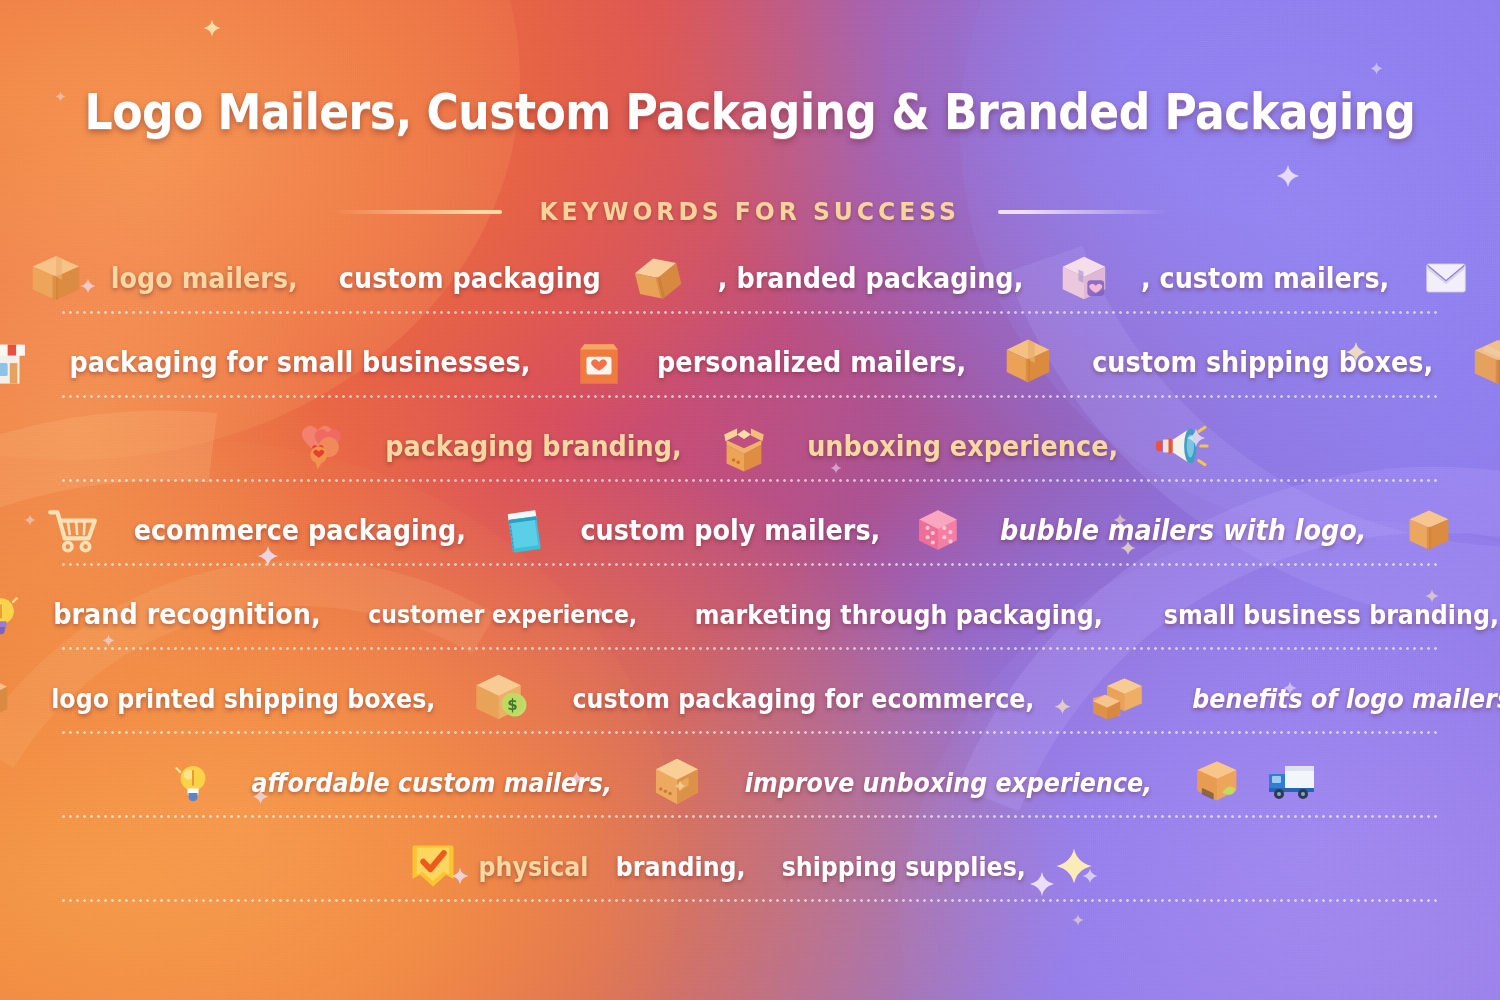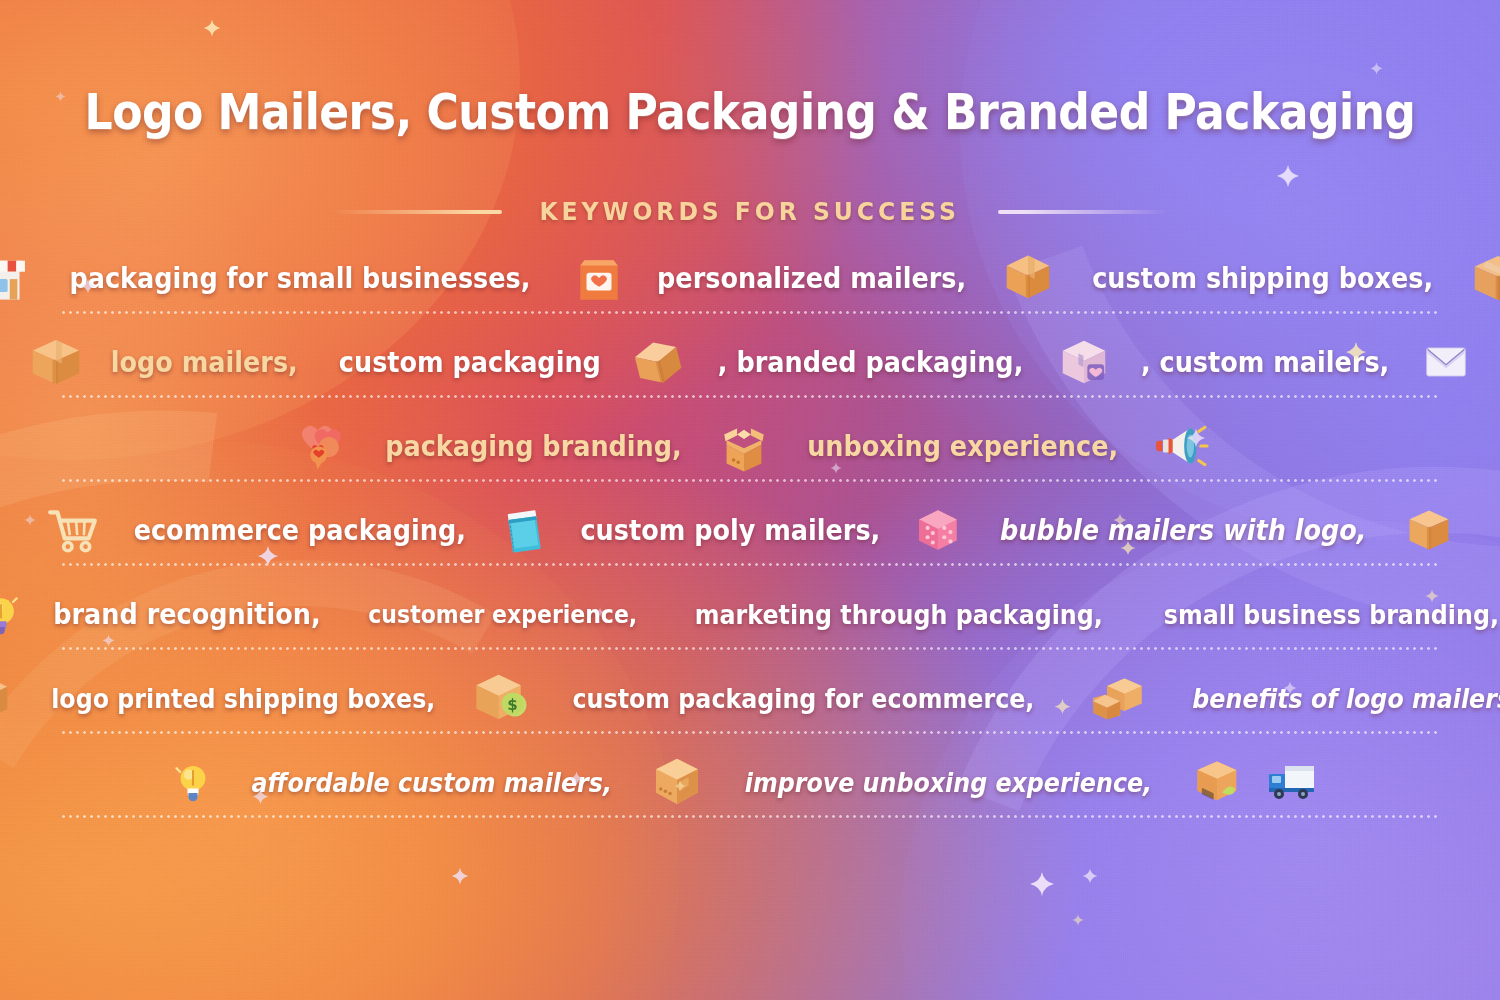--- a/index.html
+++ b/index.html
@@ -157,20 +157,64 @@
 <div id="content">
   <div class="title">Logo Mailers, Custom Packaging &amp; Branded Packaging</div>
 
   <div class="subwrap">
     <div class="subline l"></div>
     <div class="subtitle">KEYWORDS FOR SUCCESS</div>
     <div class="subline r"></div>
   </div>
 
   <div class="rows" id="rows">
+      <div class="row" id="row-1">
+        <span style="display: flex; align-items: center;">
+          <svg class="ic" width="62" height="58" viewBox="0 0 100 100">
+            <polygon points="50,12 90,30 50,48 10,30" fill="#F7C389"></polygon>
+            <polygon points="10,30 50,48 50,88 10,70" fill="#ECA55B"></polygon>
+            <polygon points="90,30 50,48 50,88 90,70" fill="#DC8C40"></polygon>
+            <rect x="44" y="46" width="9" height="41" fill="#CD7B32" opacity=".5"></rect>
+            <polygon points="50,12 60,17 60,53 50,48" fill="#E9B072" opacity=".7"></polygon>
+          </svg>
+        </span>
+        <span class="kw s28 gold">logo mailers,</span>
+        <span class="kw s28">custom packaging</span>
+        <span style="display: flex; align-items: center;">
+          <svg class="ic" width="56" height="56" viewBox="0 0 100 100">
+            <g transform="rotate(-14 50 50)">
+              <polygon points="50,14 88,32 50,50 12,32" fill="#F9CE9C"></polygon>
+              <polygon points="12,32 50,50 50,88 12,70" fill="#E9A158"></polygon>
+              <polygon points="88,32 50,50 50,88 88,70" fill="#D78A3F"></polygon>
+              <polygon points="28,23 66,41 60,52 22,34" fill="#E0reddd" opacity="0"></polygon>
+              <rect x="46" y="48" width="8" height="40" fill="#C87630" opacity=".5"></rect>
+            </g>
+          </svg>
+        </span>
+        <span class="kw s28">, branded packaging,</span>
+        <span style="display: flex; align-items: center;">
+          <svg class="ic" width="58" height="56" viewBox="0 0 100 100">
+            <polygon points="50,12 88,30 50,48 12,30" fill="#F6DDEA"></polygon>
+            <polygon points="12,30 50,48 50,88 12,70" fill="#EBC8DE"></polygon>
+            <polygon points="88,30 50,48 50,88 88,70" fill="#E0B7D4"></polygon>
+            <rect x="40" y="16" width="9" height="20" fill="#B79BD0" opacity=".75" transform="skewY(25)"></rect>
+            <rect x="56" y="54" width="30" height="28" rx="6" fill="#7F5FC0" opacity=".85"></rect>
+            <path d="M71,64 q-6,-7 -11,-1 q-4,5 11,14 q15,-9 11,-14 q-5,-6 -11,1z" fill="#F4B9D6"></path>
+          </svg>
+        </span>
+        <span class="kw s28">, custom mailers,</span>
+        <span style="display: flex; align-items: center;">
+          <svg class="ic" width="58" height="44" viewBox="0 0 100 100">
+            <rect x="6" y="18" width="88" height="64" rx="5" fill="#F2EFFB" stroke="#C9C2E8" stroke-width="2"></rect>
+            <polygon points="8,21 50,56 92,21 92,30 50,64 8,30" fill="#D9D2F2"></polygon>
+            <polyline points="8,21 50,56 92,21" fill="none" stroke="#8E84C8" stroke-width="3"></polyline>
+          </svg>
+        </span>
+        <div class="dots"></div>
+      </div>
       <div class="row" id="row-2">
         <span style="display: flex; align-items: center;">
           <svg class="ic" width="56" height="54" viewBox="0 0 100 100">
             <rect x="12" y="36" width="76" height="54" fill="#F3EFEA"></rect>
             <path d="M8,18 h84 l6,20 H2z" fill="#F7F2EC"></path>
             <g>
               <rect x="2" y="18" width="16" height="20" fill="#E8503F"></rect>
               <rect x="18" y="18" width="16" height="20" fill="#FBF7F2"></rect>
               <rect x="34" y="18" width="16" height="20" fill="#E8503F"></rect>
               <rect x="50" y="18" width="16" height="20" fill="#FBF7F2"></rect>
@@ -206,64 +250,20 @@
           <svg class="ic" width="62" height="58" viewBox="0 0 100 100">
             <polygon points="50,12 90,30 50,48 10,30" fill="#F3BE87"></polygon>
             <polygon points="10,30 50,48 50,88 10,70" fill="#E6A15E"></polygon>
             <polygon points="90,30 50,48 50,88 90,70" fill="#D68A41"></polygon>
             <polygon points="30,21 70,39 64,48 24,30" fill="#EFCBA4" opacity=".85"></polygon>
             <rect x="46" y="46" width="8" height="41" fill="#C97A33" opacity=".5"></rect>
           </svg>
         </span>
         <div class="dots"></div>
       </div>
-      <div class="row" id="row-1">
-        <span style="display: flex; align-items: center;">
-          <svg class="ic" width="62" height="58" viewBox="0 0 100 100">
-            <polygon points="50,12 90,30 50,48 10,30" fill="#F7C389"></polygon>
-            <polygon points="10,30 50,48 50,88 10,70" fill="#ECA55B"></polygon>
-            <polygon points="90,30 50,48 50,88 90,70" fill="#DC8C40"></polygon>
-            <rect x="44" y="46" width="9" height="41" fill="#CD7B32" opacity=".5"></rect>
-            <polygon points="50,12 60,17 60,53 50,48" fill="#E9B072" opacity=".7"></polygon>
-          </svg>
-        </span>
-        <span class="kw s28 gold">logo mailers,</span>
-        <span class="kw s28">custom packaging</span>
-        <span style="display: flex; align-items: center;">
-          <svg class="ic" width="56" height="56" viewBox="0 0 100 100">
-            <g transform="rotate(-14 50 50)">
-              <polygon points="50,14 88,32 50,50 12,32" fill="#F9CE9C"></polygon>
-              <polygon points="12,32 50,50 50,88 12,70" fill="#E9A158"></polygon>
-              <polygon points="88,32 50,50 50,88 88,70" fill="#D78A3F"></polygon>
-              <polygon points="28,23 66,41 60,52 22,34" fill="#E0reddd" opacity="0"></polygon>
-              <rect x="46" y="48" width="8" height="40" fill="#C87630" opacity=".5"></rect>
-            </g>
-          </svg>
-        </span>
-        <span class="kw s28">, branded packaging,</span>
-        <span style="display: flex; align-items: center;">
-          <svg class="ic" width="58" height="56" viewBox="0 0 100 100">
-            <polygon points="50,12 88,30 50,48 12,30" fill="#F6DDEA"></polygon>
-            <polygon points="12,30 50,48 50,88 12,70" fill="#EBC8DE"></polygon>
-            <polygon points="88,30 50,48 50,88 88,70" fill="#E0B7D4"></polygon>
-            <rect x="40" y="16" width="9" height="20" fill="#B79BD0" opacity=".75" transform="skewY(25)"></rect>
-            <rect x="56" y="54" width="30" height="28" rx="6" fill="#7F5FC0" opacity=".85"></rect>
-            <path d="M71,64 q-6,-7 -11,-1 q-4,5 11,14 q15,-9 11,-14 q-5,-6 -11,1z" fill="#F4B9D6"></path>
-          </svg>
-        </span>
-        <span class="kw s28">, custom mailers,</span>
-        <span style="display: flex; align-items: center;">
-          <svg class="ic" width="58" height="44" viewBox="0 0 100 100">
-            <rect x="6" y="18" width="88" height="64" rx="5" fill="#F2EFFB" stroke="#C9C2E8" stroke-width="2"></rect>
-            <polygon points="8,21 50,56 92,21 92,30 50,64 8,30" fill="#D9D2F2"></polygon>
-            <polyline points="8,21 50,56 92,21" fill="none" stroke="#8E84C8" stroke-width="3"></polyline>
-          </svg>
-        </span>
-        <div class="dots"></div>
-      </div>
       <div class="row" id="row-4">
         <span style="display: flex; align-items: center;">
           <svg class="ic" width="66" height="56" viewBox="0 0 100 100">
             <path d="M44,22 q-12,-15 -24,-3 q-11,11 8,30 q9,9 16,14 q7,-5 16,-14 q19,-19 8,-30 q-12,-12 -24,3z" fill="#F2816F"></path>
             <path d="M62,26 q-10,-12 -20,-2 q-9,9 6,25 q8,8 14,12 q6,-4 14,-12 q15,-16 6,-25 q-10,-10 -20,2z" fill="#F06A63"></path>
             <path d="M46,52 a18,18 0 1,1 0,.1 z" fill="#F08A5A"></path>
             <path d="M52,50 q-7,-9 -13,-2 q-5,6 13,18 q18,-12 13,-18 q-6,-7 -13,2z" fill="#E8412C" transform="translate(-6,6) scale(.72) translate(18,14)"></path>
             <circle cx="46" cy="66" r="15" fill="#F1924E"></circle>
             <path d="M46,60 q-5,-6 -9,-1 q-4,4 9,12 q13,-8 9,-12 q-4,-5 -9,1z" fill="#E5402B"></path>
             <polygon points="40,78 52,78 44,92" fill="#F1924E"></polygon>
@@ -445,20 +445,38 @@
             <rect x="8" y="38" width="18" height="14" rx="2" fill="#9ECBF0"></rect>
             <rect x="2" y="62" width="90" height="8" fill="#2566B4"></rect>
             <circle cx="22" cy="74" r="10" fill="#2B3A52"></circle>
             <circle cx="22" cy="74" r="4" fill="#8FA5C2"></circle>
             <circle cx="70" cy="74" r="10" fill="#2B3A52"></circle>
             <circle cx="70" cy="74" r="4" fill="#8FA5C2"></circle>
           </svg>
         </span>
         <div class="dots"></div>
       </div>
+      <div class="row" id="row-8">
+        <span style="display: flex; align-items: center;">
+          <svg class="ic" width="54" height="58" viewBox="0 0 100 100">
+            <path d="M16,12 h68 a4,4 0 0,1 4,4 v58 l-14,-8 -24,22 -24,-22 -14,8 V16 a4,4 0 0,1 4,-4z" fill="#FBC530"></path>
+            <path d="M20,16 h60 v50 l-10,-6 -20,18 -20,-18 -10,6z" fill="#FCD65E"></path>
+            <polyline points="32,42 45,56 70,26" fill="none" stroke="#EE5A1E" stroke-width="11" stroke-linecap="round" stroke-linejoin="round"></polyline>
+          </svg>
+        </span>
+        <span class="kw s26 gold">physical</span>
+        <span class="kw s26">branding,</span>
+        <span class="kw s26">shipping supplies,</span>
+        <span style="display: flex; align-items: center;">
+          <svg class="ic" width="40" height="40" viewBox="0 0 100 100">
+            <path d="M50,6 q7,34 44,44 q-37,10 -44,44 q-7,-34 -44,-44 q37,-10 44,-44z" fill="#FBEBB8"></path>
+          </svg>
+        </span>
+        <div class="dots"></div>
+      </div>
     </div>
 <div class="spk" style="left: 203px; top: 19px; opacity: 0.85;">
       <svg width="18" height="18" viewBox="0 0 100 100">
         <path d="M50,4 q6,36 46,46 q-40,10 -46,46 q-6,-36 -46,-46 q40,-10 46,-46z" fill="#FBEBB8"></path>
       </svg>
     </div>
     <div class="spk" style="left: 1276px; top: 164px; opacity: 0.9;">
       <svg width="24" height="24" viewBox="0 0 100 100">
         <path d="M50,4 q6,36 46,46 q-40,10 -46,46 q-6,-36 -46,-46 q40,-10 46,-46z" fill="#EFE4FB"></path>
       </svg>

